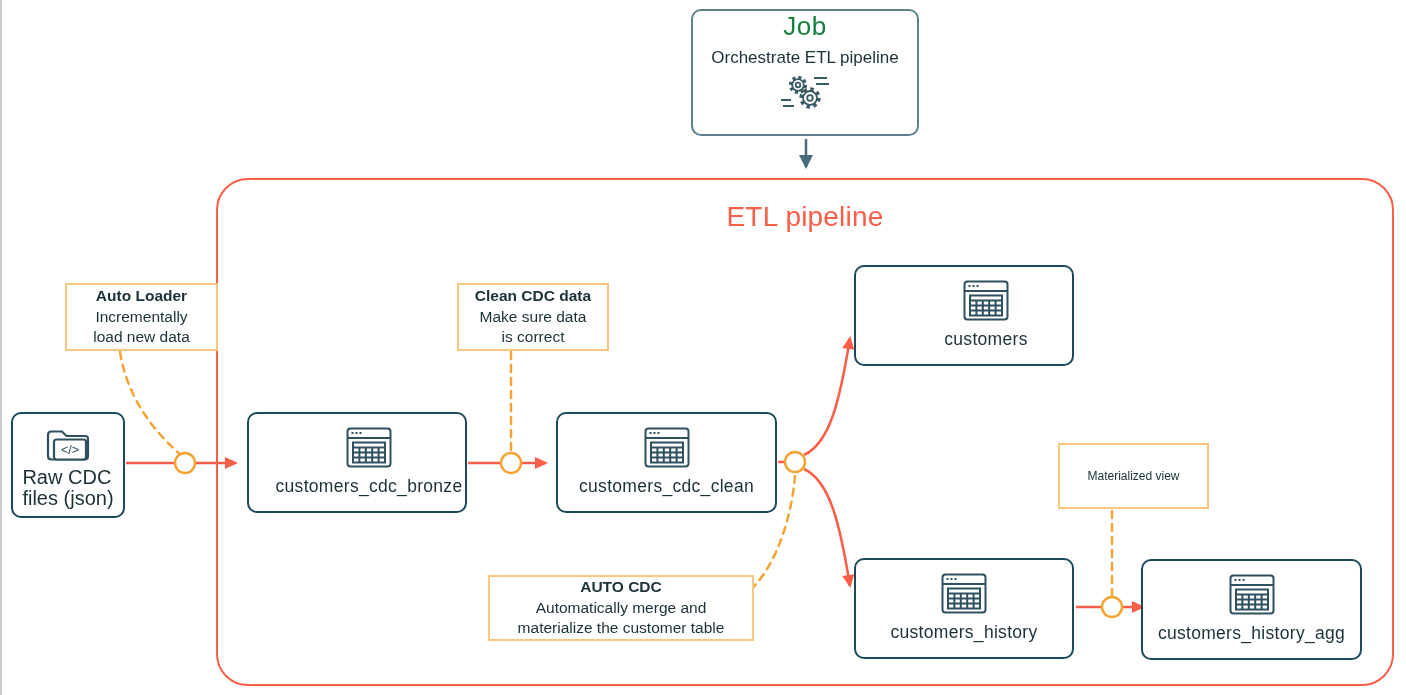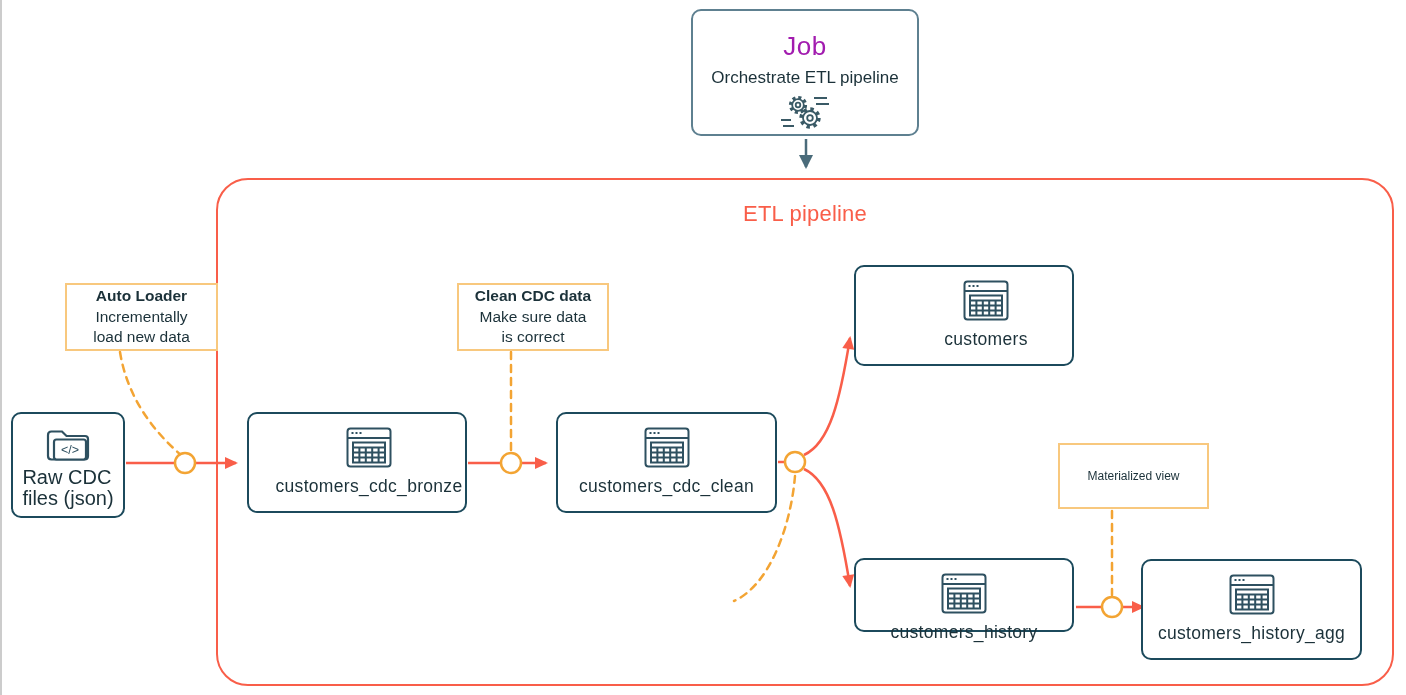--- a/index.html
+++ b/index.html
@@ -8,44 +8,44 @@
     font-family:"Liberation Sans",sans-serif;color:#1B3139;overflow:hidden;
   }
   .edge-left{position:absolute;left:0;top:0;width:2px;height:100%;background:#cccccc;}
 
   
   .pipeline{
     position:absolute;left:216px;top:178px;width:1178px;height:508px;
     border:2.5px solid #F95E49;border-radius:32px;box-sizing:border-box;
   }
   .pipeline-title{
-    margin-top:21px;text-align:center;font-size:22px;color:#F95E49;letter-spacing:.2px;
+    margin-top:21px;text-align:center;font-size:28px;color:#F95E49;letter-spacing:.2px;
   }
 
   
   .job{
     position:absolute;left:691px;top:9px;width:228px;height:127px;
     border:2.5px solid #5E8090;border-radius:10px;box-sizing:border-box;
     display:flex;flex-direction:column;align-items:center;background:#fff;
   }
-  .job-title{font-size:26px;color:#a21caf;margin-top:20px;letter-spacing:.5px;}
+  .job-title{font-size:26px;color:#15803d;margin-top:0;letter-spacing:.5px;}
   .job-subtitle{font-size:17px;color:#1B3139;margin-top:6px;}
   .job-icon{margin-top:4px;}
 
   
   .node{
     position:absolute;border:2.5px solid #1C4A5C;border-radius:10px;background:#fff;
     box-sizing:border-box;display:flex;flex-direction:column;align-items:center;
   }
   .node-icon{margin-top:13px;line-height:0;}
   .node-label{margin-top:7px;font-size:17.5px;letter-spacing:.3px;white-space:nowrap;}
   .node--bronze{left:247px;top:412px;width:220px;height:101px;padding-left:24px;}
   .node--clean{left:556px;top:412px;width:221px;height:101px;}
   .node--customers{left:854px;top:265px;width:220px;height:101px;padding-left:44px;}
-  .node--history{left:854px;top:558px;width:220px;height:74px;}
+  .node--history{left:854px;top:558px;width:220px;height:101px;}
   .node--agg{left:1141px;top:559px;width:221px;height:101px;}
 
   .source{
     position:absolute;left:11px;top:412px;width:114px;height:106px;
     border:2.5px solid #1C4A5C;border-radius:10px;background:#fff;box-sizing:border-box;
     display:flex;flex-direction:column;align-items:center;
   }
   .source-icon{margin-top:10px;line-height:0;}
   .source-label{margin-top:3px;font-size:20px;line-height:21px;text-align:left;}
 
@@ -219,17 +219,22 @@
     <div class="ann-line">Incrementally</div>
     <div class="ann-line">load new data</div>
   </div>
 
   <div class="ann ann--clean-cdc">
     <div class="ann-title">Clean CDC data</div>
     <div class="ann-line">Make sure data</div>
     <div class="ann-line">is correct</div>
   </div>
 
+  <div class="ann ann--auto-cdc">
+    <div class="ann-title">AUTO CDC</div>
+    <div class="ann-line">Automatically merge and</div>
+    <div class="ann-line">materialize the customer table</div>
+  </div>
 
   <div class="ann ann--mat-view">
     <div class="ann-line">Materialized view</div>
   </div>
 </div>
 
 </body></html>

